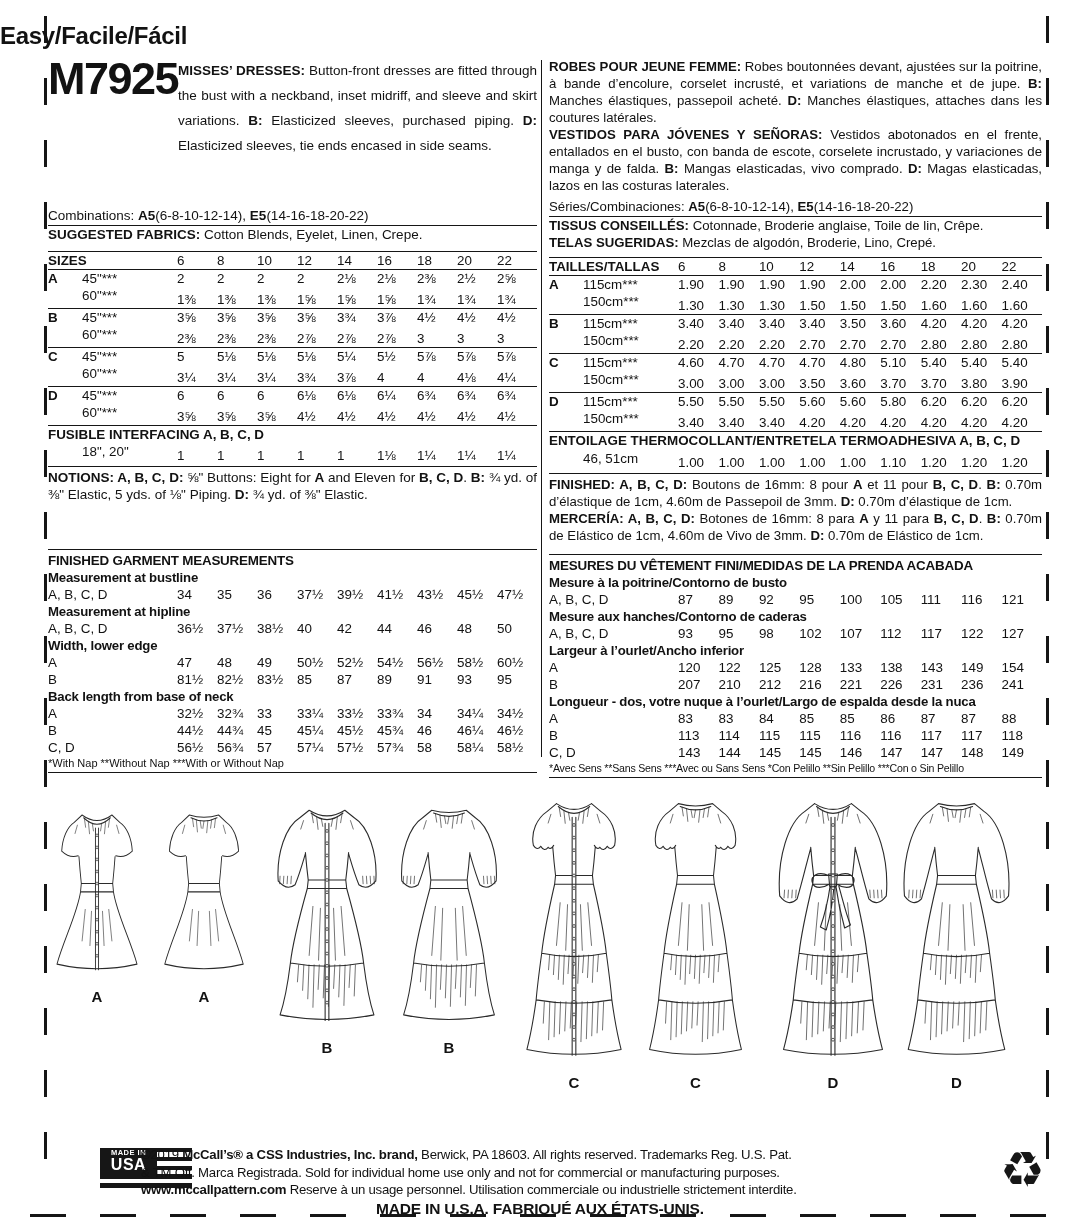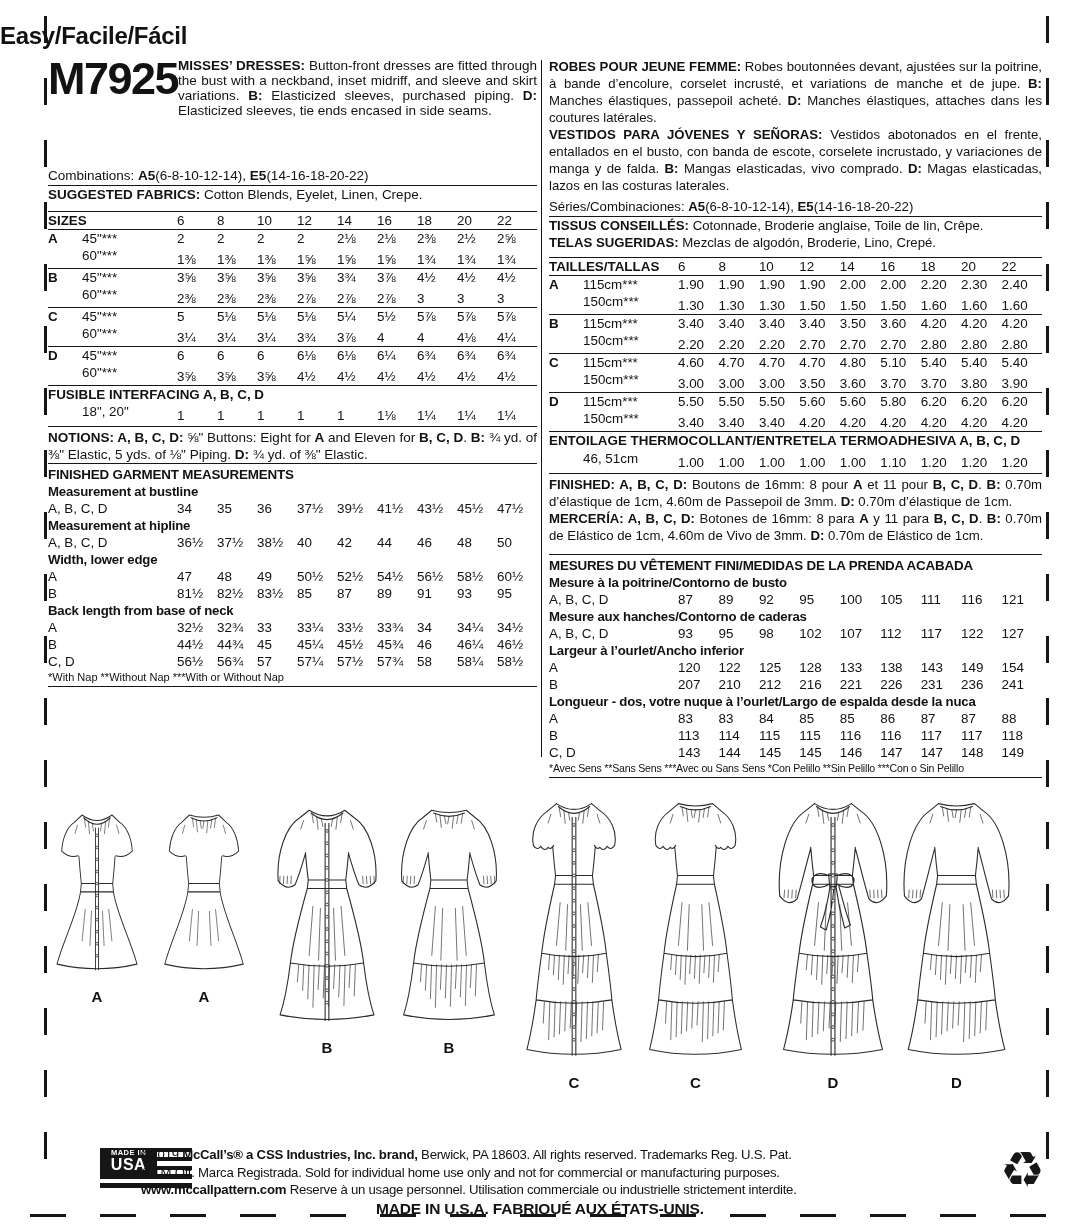--- a/index.html
+++ b/index.html
@@ -10,38 +10,38 @@
        font-size:24px;font-weight:700;letter-spacing:-.3px}
   .regmarks{position:absolute;top:16px;width:3px;height:1150px;
        background:repeating-linear-gradient(180deg,#161616 0 27px,transparent 27px 62px)}
   #regL{left:44px}#regR{left:1046px}
   .divider{position:absolute;left:541px;top:60px;height:697px;width:0;border-left:1.6px solid #161616}
   .col{position:absolute;top:58px}
   #colL{left:48px;width:489px}
   #colR{left:549px;width:493px}
   .toprow{display:flex;align-items:flex-start}
   .patnum{font-size:45px;font-weight:700;letter-spacing:-1.5px;line-height:42px;white-space:nowrap}
-  p.seg{margin:0;font-size:13.5px;line-height:15px;text-align:justify}
+  p.seg{margin:0;font-size:13.5px;line-height:25px;text-align:justify}
   #colR p.seg{font-size:13.2px;line-height:17px}
   .b{font-weight:700}
   .combos{margin-top:48px !important;line-height:19px !important;text-align:left !important}
   #colR .combos{margin-top:3px !important}
   .fabrics{border-top:1.5px solid #161616}
   .fabrics p{line-height:18.6px;text-align:left}
   .tbl{margin-top:6px}
   .trow{display:grid;grid-template-columns:129px repeat(9,1fr);line-height:17px;font-size:13.4px;align-items:baseline}
   .lab{display:flex;white-space:nowrap}
   .g{width:34px;font-weight:700}
   .hl{font-weight:700}
   .tv{white-space:nowrap}
   .rule-t{border-top:1.5px solid #161616}
   .rule-b{border-bottom:1.5px solid #161616}
   .tfull{font-weight:700;font-size:13.4px;line-height:17.5px}
   .notions{margin-top:2px !important;padding-top:2px;border-top:1.5px solid #161616;line-height:17px !important}
-  .meas{}
+  .meas{margin-top:46px}
   #colR .meas{margin-top:10px}
   .mtitle{font-weight:700;font-size:13.4px;line-height:17px;border-top:1.5px solid #161616;padding-top:2px;letter-spacing:-.2px}
   .mhead{font-weight:700;font-size:13.2px;line-height:17px;letter-spacing:-.2px;white-space:nowrap}
   .mrow{line-height:17px}
   .fnote{font-size:11px;line-height:14px;white-space:nowrap}
   #colR .fnote{font-size:10.6px;letter-spacing:-.2px}
   .endrule{border-top:1.5px solid #161616;margin-top:2px}
   .dress{position:absolute;text-align:center}
   .dress svg{display:block;margin:0 auto}
   .dlabel{font-weight:700;font-size:15px;margin-top:10px}

